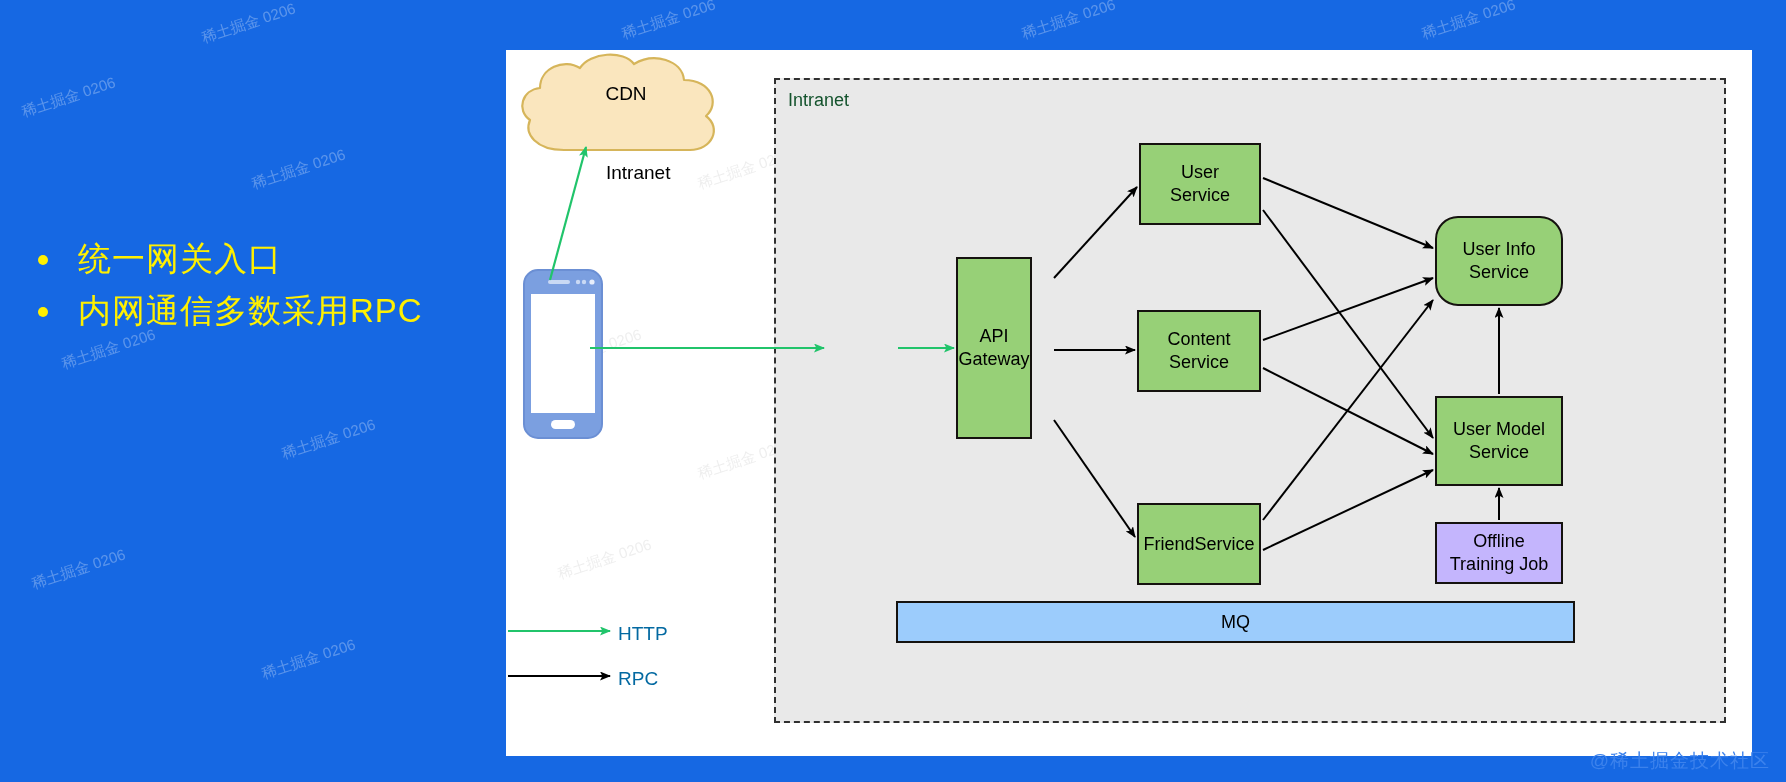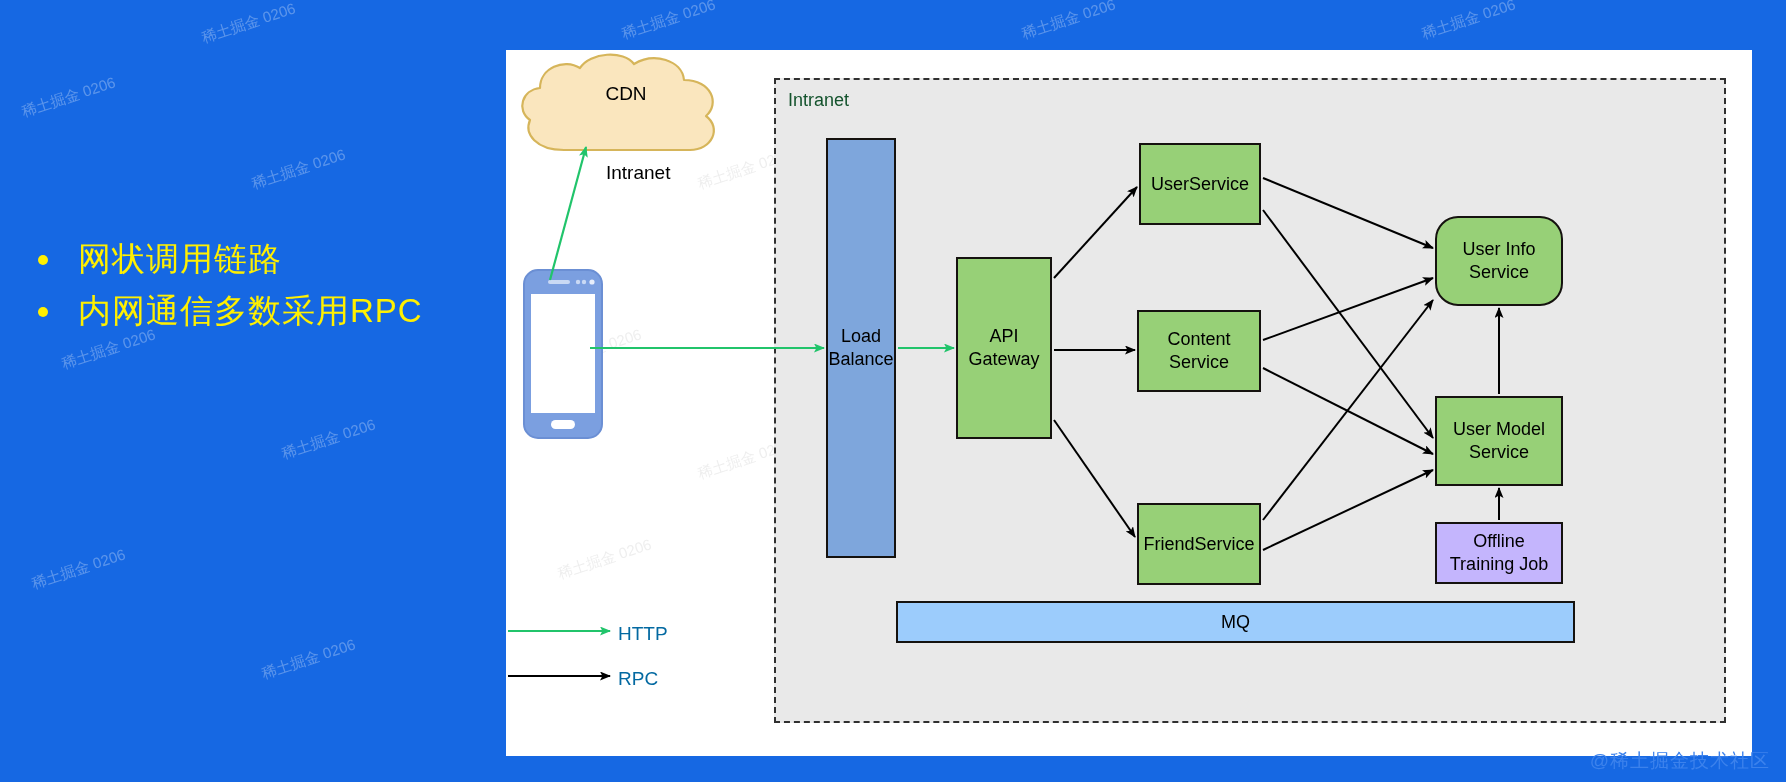--- a/index.html
+++ b/index.html
@@ -167,21 +167,21 @@
   <div class="wm-tile" style="left:280px;  top:430px;">稀土掘金 0206</div>
   <div class="wm-tile" style="left:30px;   top:560px;">稀土掘金 0206</div>
   <div class="wm-tile" style="left:260px;  top:650px;">稀土掘金 0206</div>
   <div class="wm-tile" style="left:620px;  top:10px;">稀土掘金 0206</div>
   <div class="wm-tile" style="left:1020px; top:10px;">稀土掘金 0206</div>
   <div class="wm-tile" style="left:1420px; top:10px;">稀土掘金 0206</div>
 
   <div id="bullets">
     <div class="bullet-row">
       <span class="bullet-dot"></span>
-      <span class="bullet-text">网状调用链路</span>
+      <span class="bullet-text">统一网关入口</span>
     </div>
     <div class="bullet-row">
       <span class="bullet-dot"></span>
       <span class="bullet-text">内网通信多数采用RPC</span>
     </div>
   </div>
 
   <div id="canvas">
 
     <div class="wm-tile-dark" style="left:190px; top:110px;">稀土掘金 0206</div>
@@ -215,31 +215,27 @@
       <rect x="29" y="152" width="24" height="9" rx="4.5" fill="#ffffff"></rect>
     </svg>
 
     <div class="legend-label" style="left:112px; top:573px;">HTTP</div>
     <div class="legend-label" style="left:112px; top:618px;">RPC</div>
 
     <div id="intranet">
       <div id="intranet-label">Intranet</div>
     </div>
 
-    <div class="node blue" style="left:320px; top:88px; width:70px; height:420px; flex-direction:column;">
-      <div>Load</div>
-      <div>Balance</div>
-    </div>
-
-    <div class="node green" style="left:450px; top:207px; width:96px; height:182px; flex-direction:column;">
+
+    <div class="node green" style="left:450px; top:207px; width:76px; height:182px; flex-direction:column;">
       <div>API</div>
       <div>Gateway</div>
     </div>
 
-    <div class="node green" style="left:633px; top:93px; width:122px; height:82px; ">
+    <div class="node green" style="left:633px; top:93px; width:122px; height:82px; flex-direction:column;">
       <div>User</div>
       <div>Service</div>
     </div>
 
     <div class="node green" style="left:631px; top:260px; width:124px; height:82px; flex-direction:column;">
       <div>Content</div>
       <div>Service</div>
     </div>
 
     <div class="node green" style="left:631px; top:453px; width:124px; height:82px; ">

